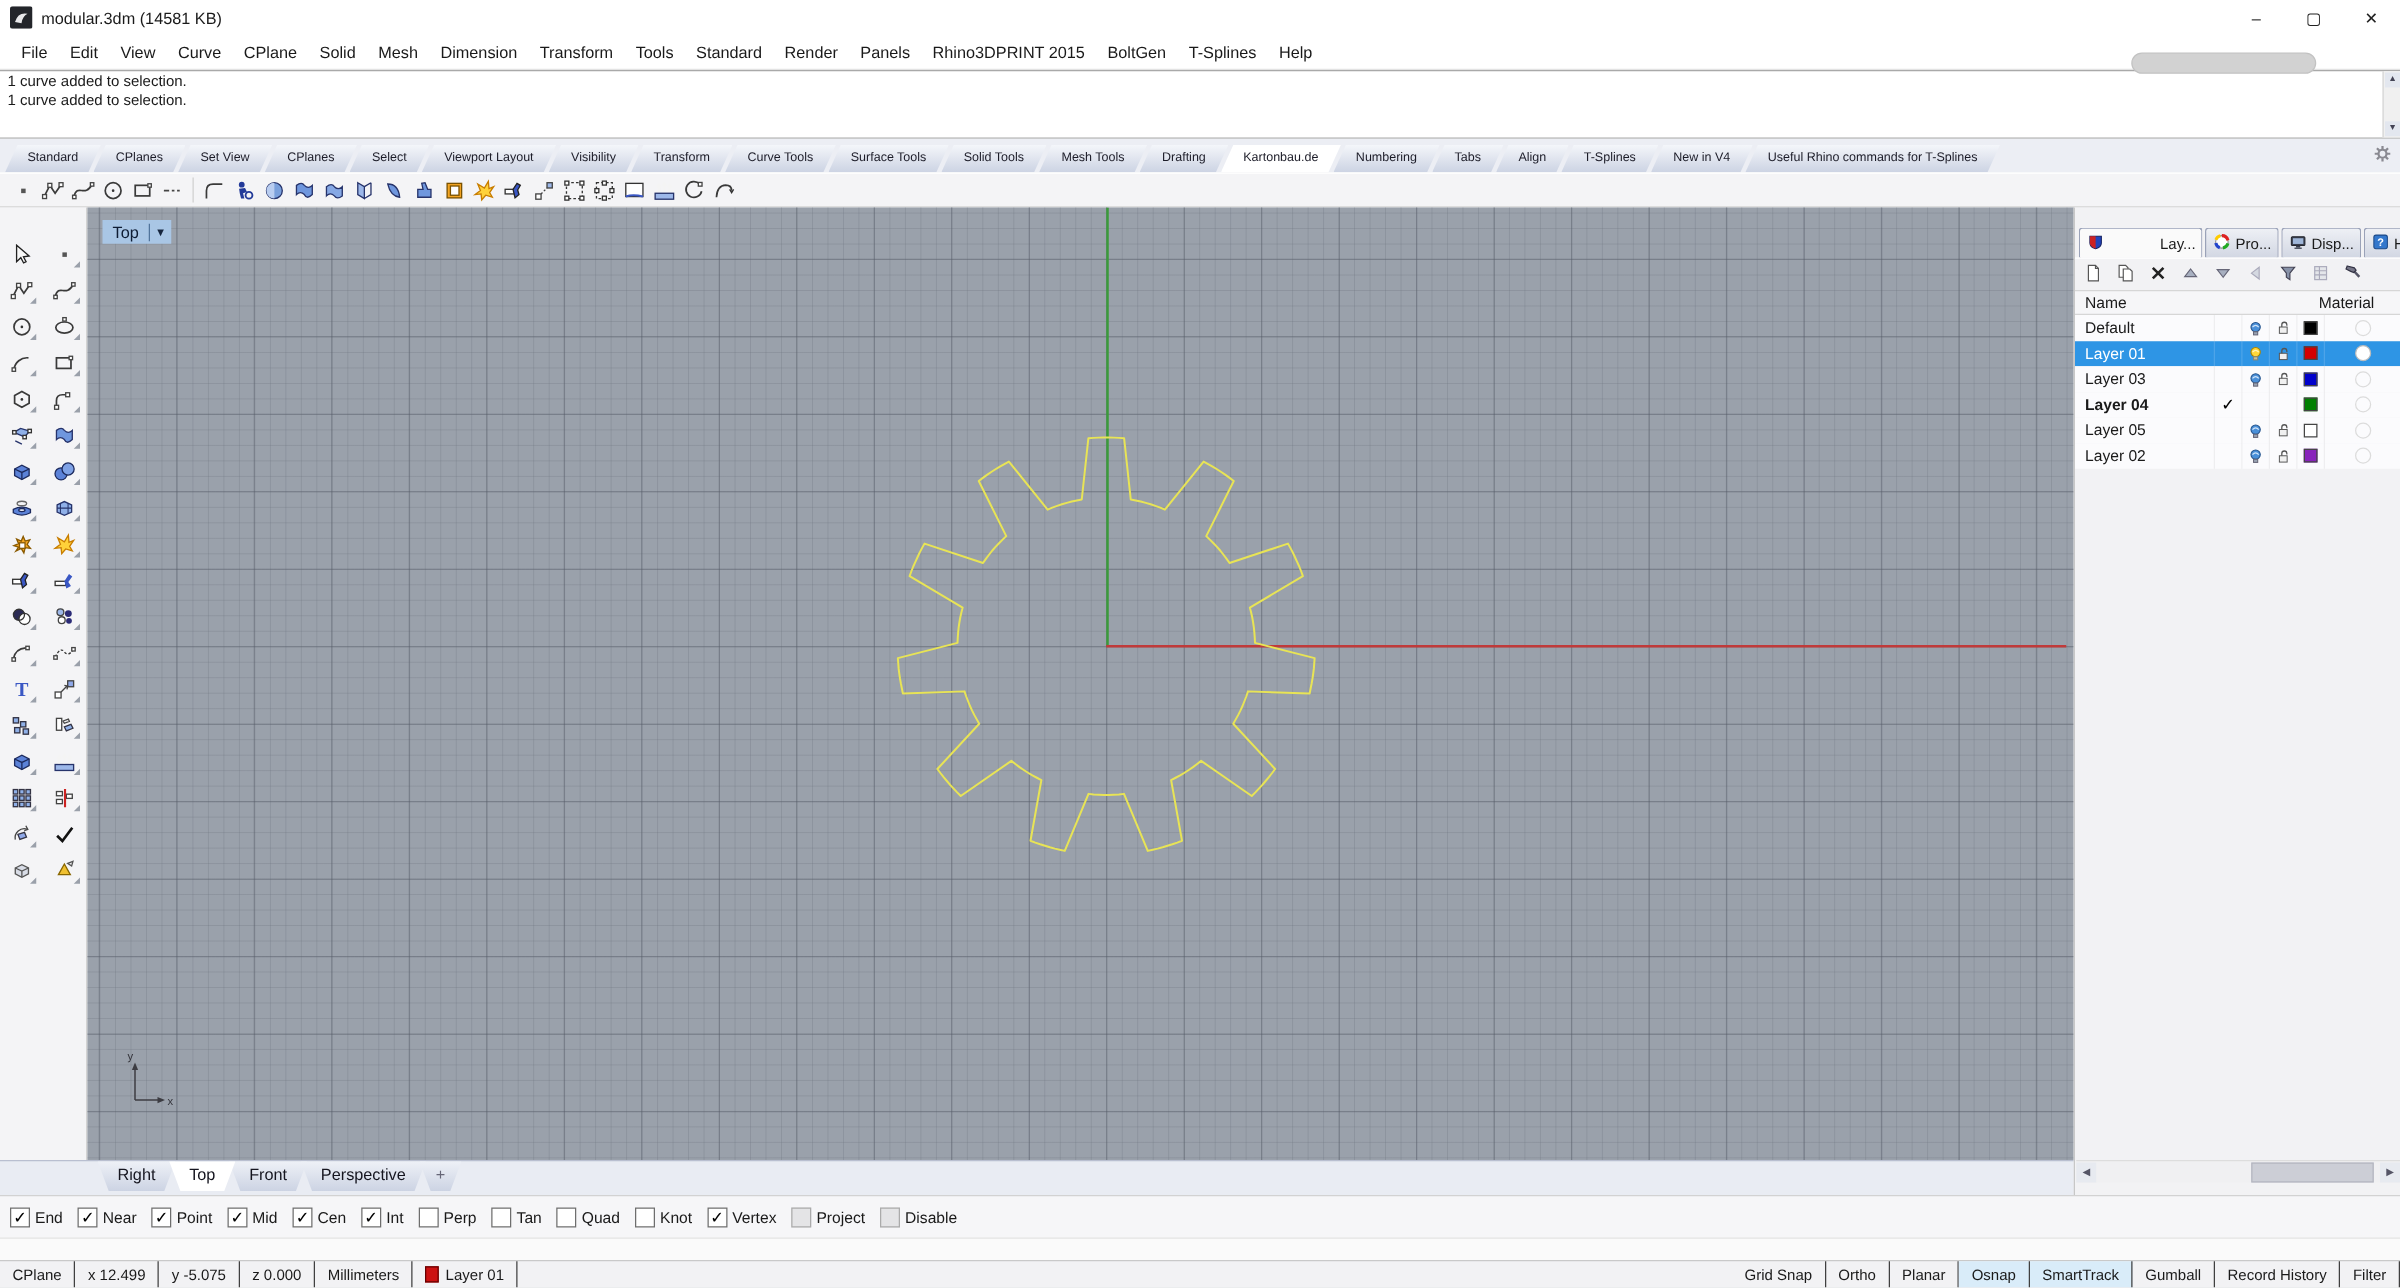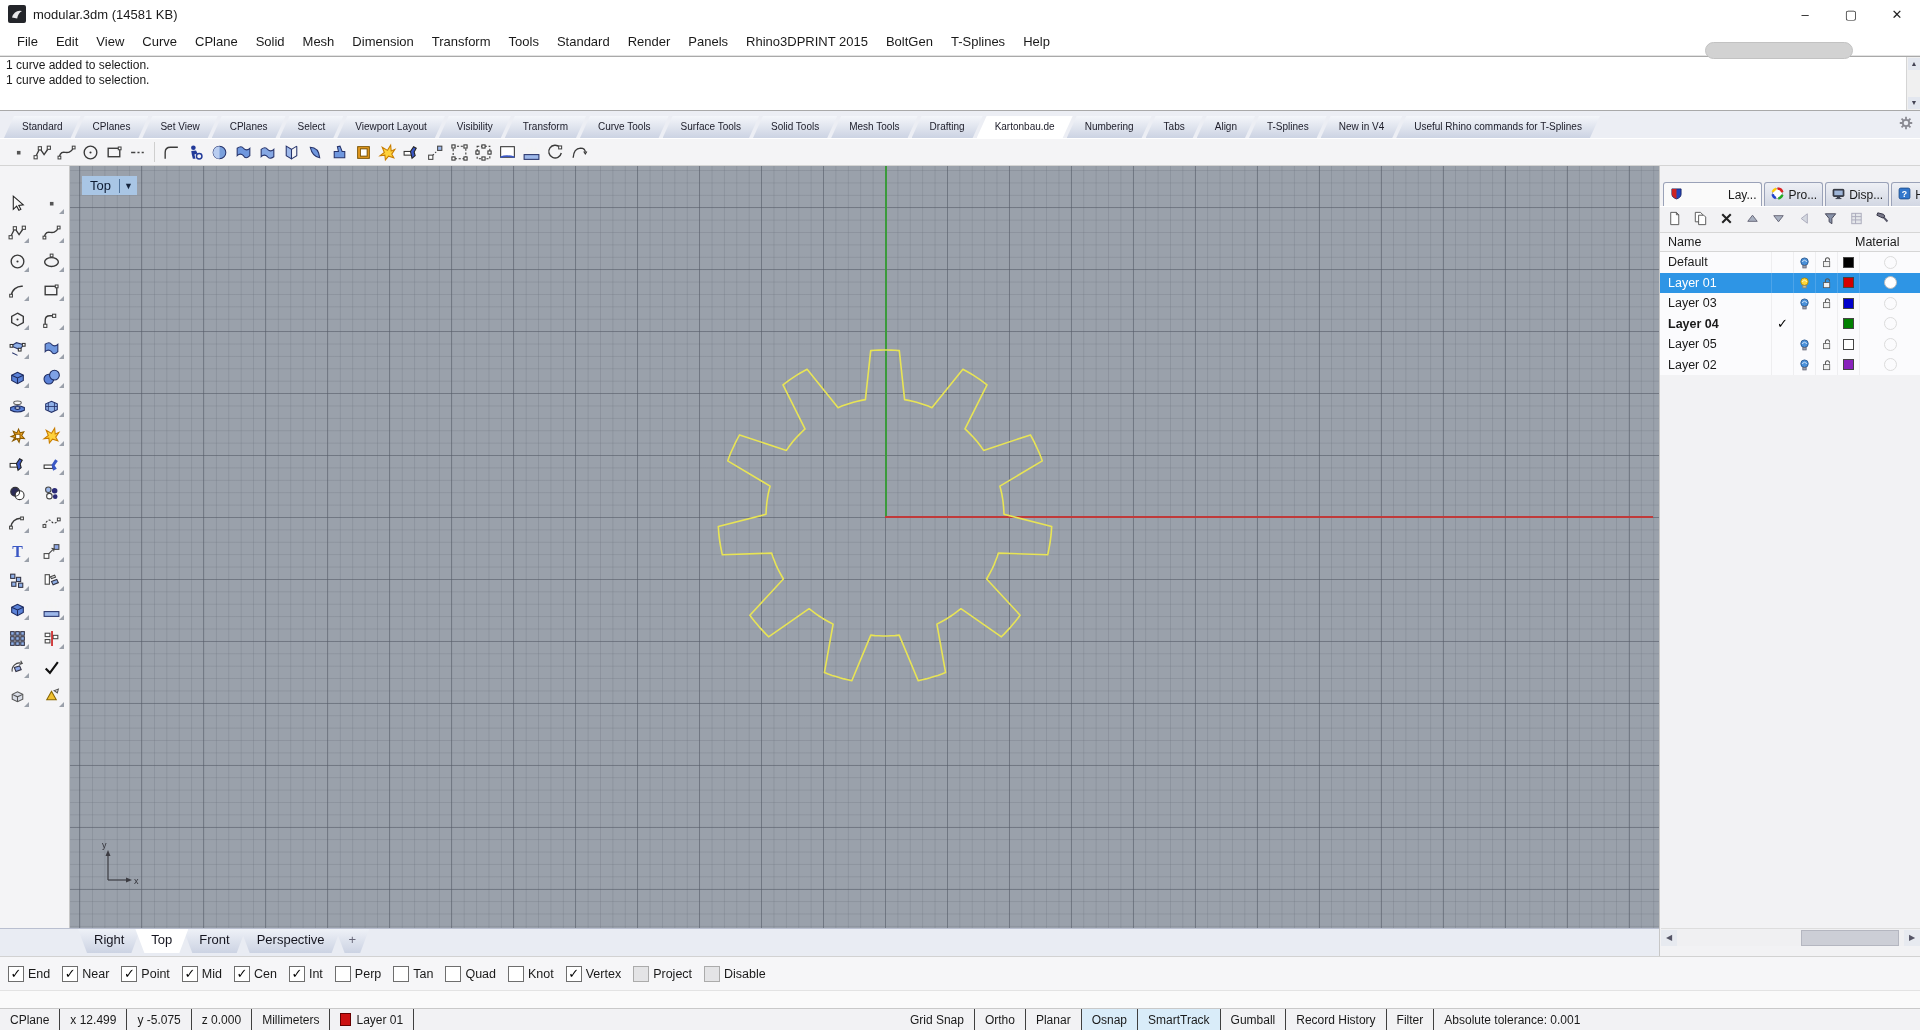--- a/index.html
+++ b/index.html
@@ -994,20 +994,17 @@
       </div>
       <div class="scell">
         <span>Gumball</span>
       </div>
       <div class="scell">
         <span>Record History</span>
       </div>
       <div class="scell">
         <span>Filter</span>
       </div>
-      <div class="scell tol">
-        <span>Absolute tolerance: 0.001</span>
-      </div>
     </div>
 
   <div id="floatfrag"></div>
 
 </div>
 
 </body></html>

